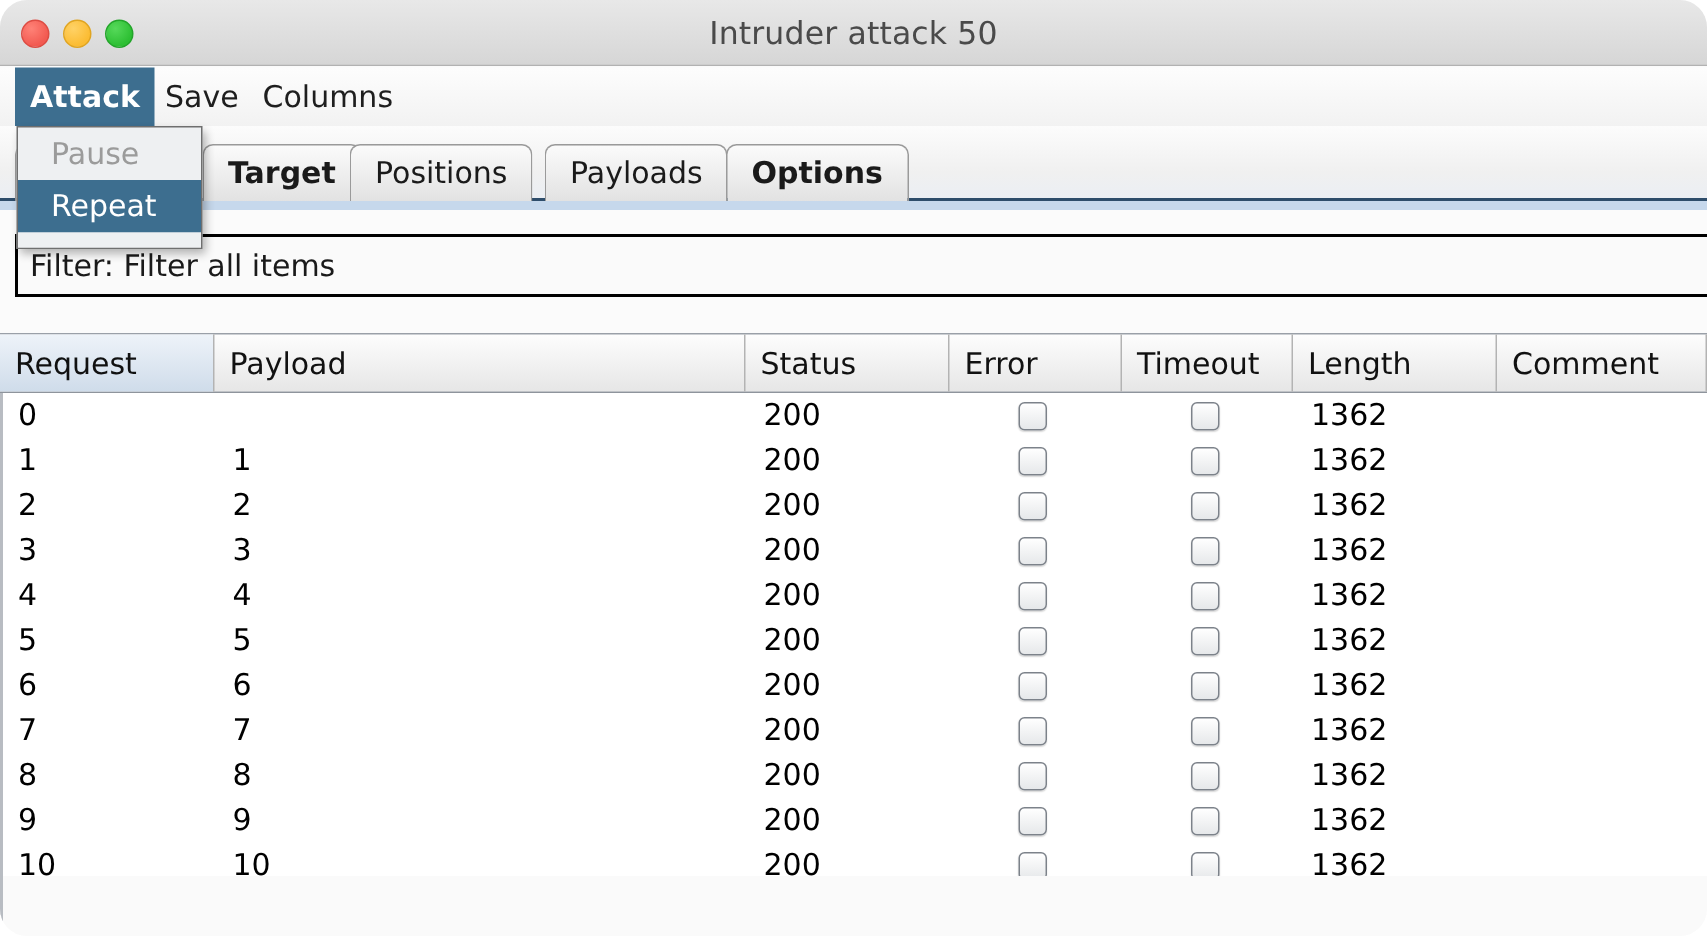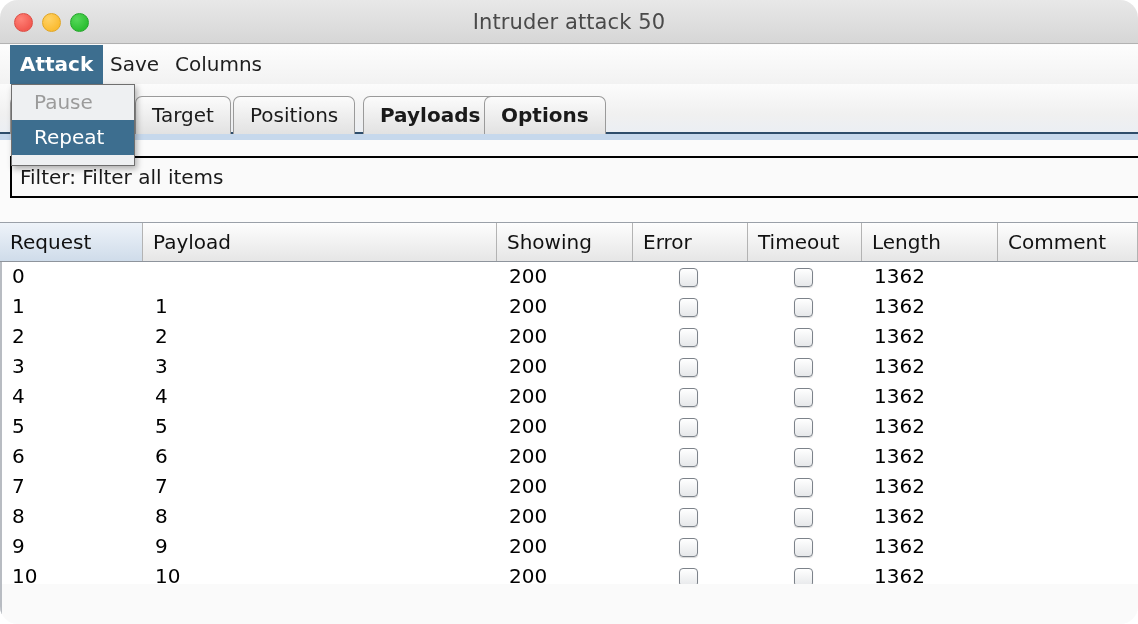--- a/index.html
+++ b/index.html
@@ -267,35 +267,35 @@
   <div class="menubar">
     <div class="menu-item active" id="menu-attack">Attack</div>
     <div class="menu-item" id="menu-save">Save</div>
     <div class="menu-item" id="menu-columns">Columns</div>
   </div>
 
   <div class="tabstrip">
     <div class="tabstrip-underline"></div>
     <div class="tabstrip-underline2"></div>
     <div class="tab" id="tab-0" style="left: 10px;">Results</div>
-    <div class="tab" id="tab-1" style="left: 135px;">Target</div>
+    <div class="tab" id="tab-1" style="left: 135px; font-weight: bold;">Target</div>
     <div class="tab" id="tab-2" style="left: 233px;">Positions</div>
-    <div class="tab" id="tab-3" style="left: 363px; font-weight: bold;">Payloads</div>
+    <div class="tab" id="tab-3" style="left: 363px;">Payloads</div>
     <div class="tab" id="tab-4" style="left: 484px; font-weight: bold;">Options</div>
   </div>
 
   <div class="filterbar">
     <div class="filter-text">Filter: Filter all items</div>
   </div>
 
   <div class="table-wrap">
     <div class="thead" id="table-head">
         <div class="th sorted" style="left: 0px; width: 143px;">Request</div>
         <div class="th" style="left: 143px; width: 354px;">Payload</div>
-        <div class="th" style="left: 497px; width: 136px;">Showing</div>
+        <div class="th" style="left: 497px; width: 136px;">Status</div>
         <div class="th" style="left: 633px; width: 115px;">Error</div>
         <div class="th" style="left: 748px; width: 114px;">Timeout</div>
         <div class="th" style="left: 862px; width: 136px;">Length</div>
         <div class="th" style="left: 998px; width: 140px;">Comment</div>
       </div>
     <div class="tbody" id="table-body">
         <div class="row">
           <div class="cell" style="left: 0px; width: 143px;">0</div>
           <div class="cell" style="left: 143px; width: 354px;"></div>
           <div class="cell" style="left: 497px; width: 136px;">200</div>

